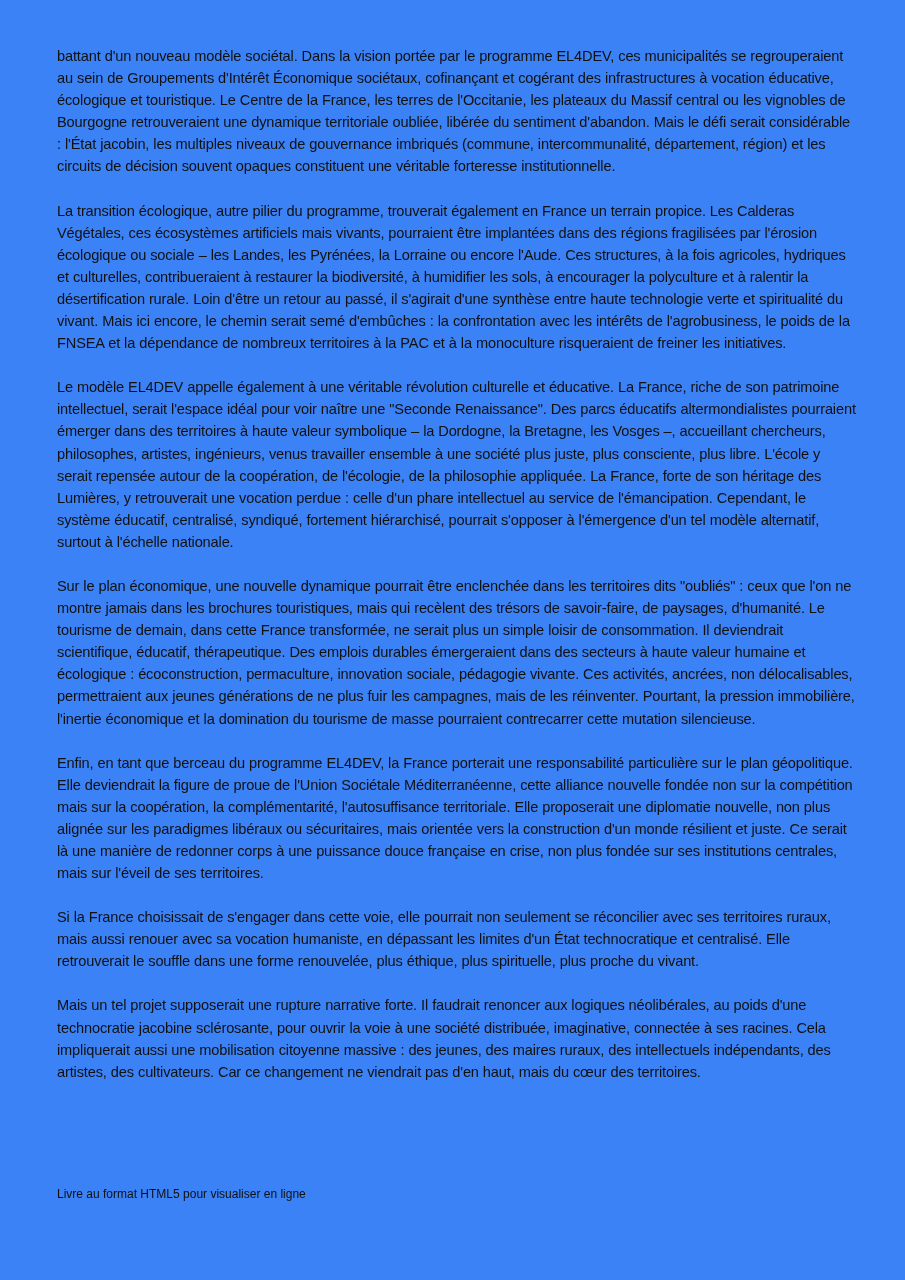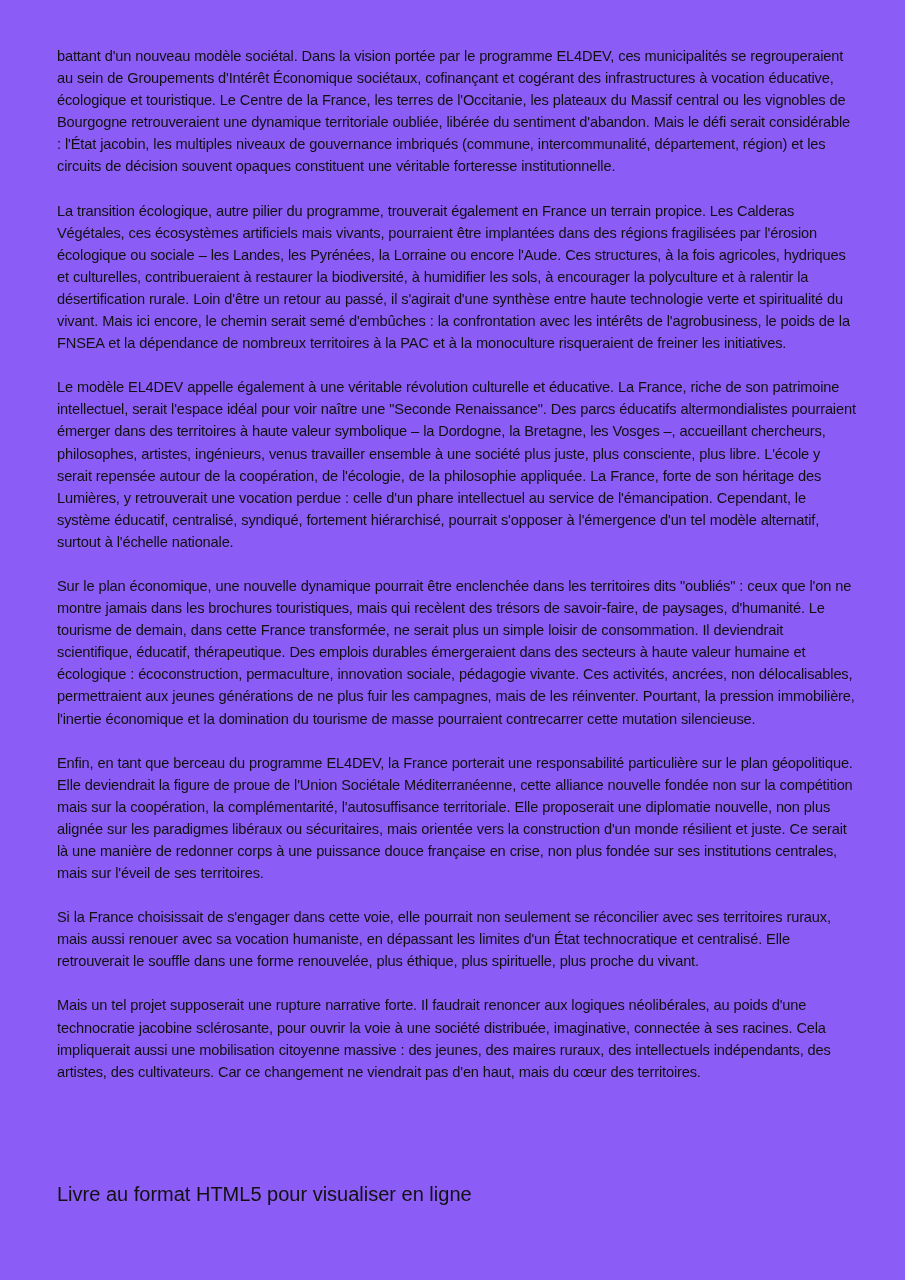--- a/index.html
+++ b/index.html
@@ -9,21 +9,21 @@
     background: #ffffff;
   }
   body {
     font-family: "Liberation Sans", sans-serif;
     color: #000000;
   }
   .page {
     position: relative;
     width: 905px;
     height: 1280px;
-    background: #8b5cf6;
+    background: #3b82f6;
     box-sizing: border-box;
     overflow: hidden;
   }
   .content {
     position: absolute;
     left: 57px;
     top: 45px;
     width: 800px;
   }
   .para {
@@ -37,21 +37,21 @@
     white-space: pre-wrap;
   }
   .para:last-of-type {
     margin-bottom: 6px;
   }
   .footer-note {
     position: absolute;
     left: 57px;
     top: 1184px;
     width: 800px;
-    font-size: 20px;
+    font-size: 12px;
     line-height: 20px;
     color: #111111;
     letter-spacing: 0em;
   }
 </style>
 </head>
 <body>
 
 <div class="page">
   <div class="content">

